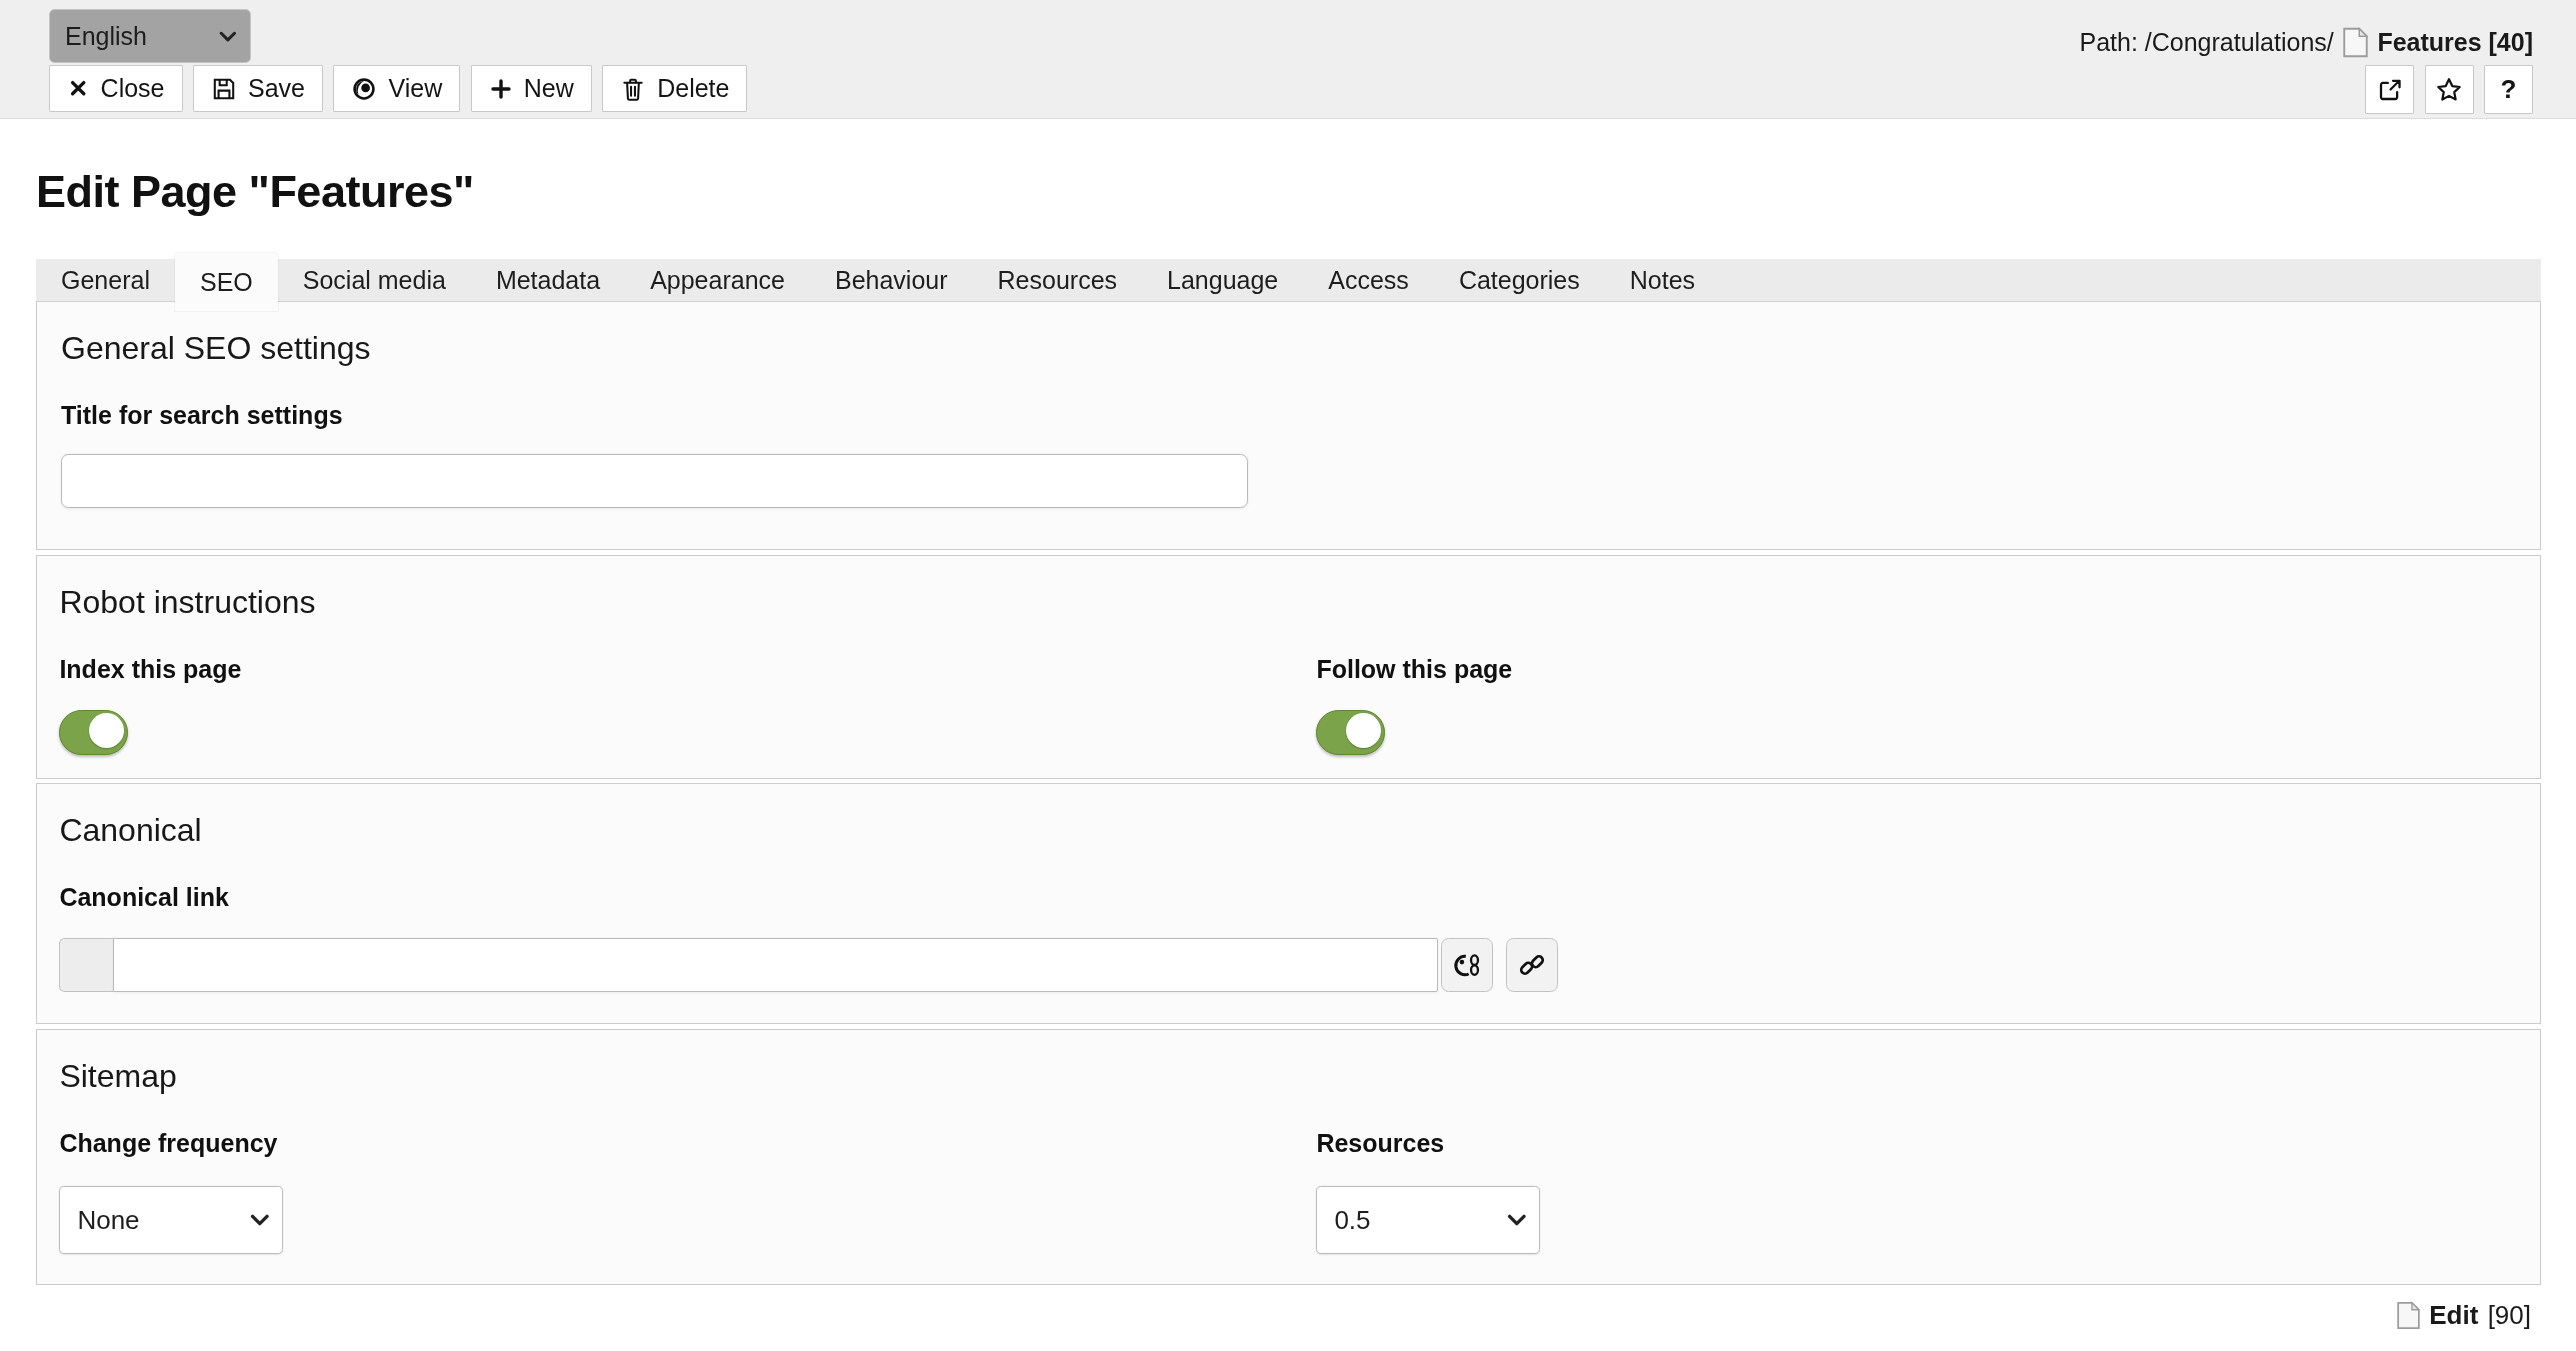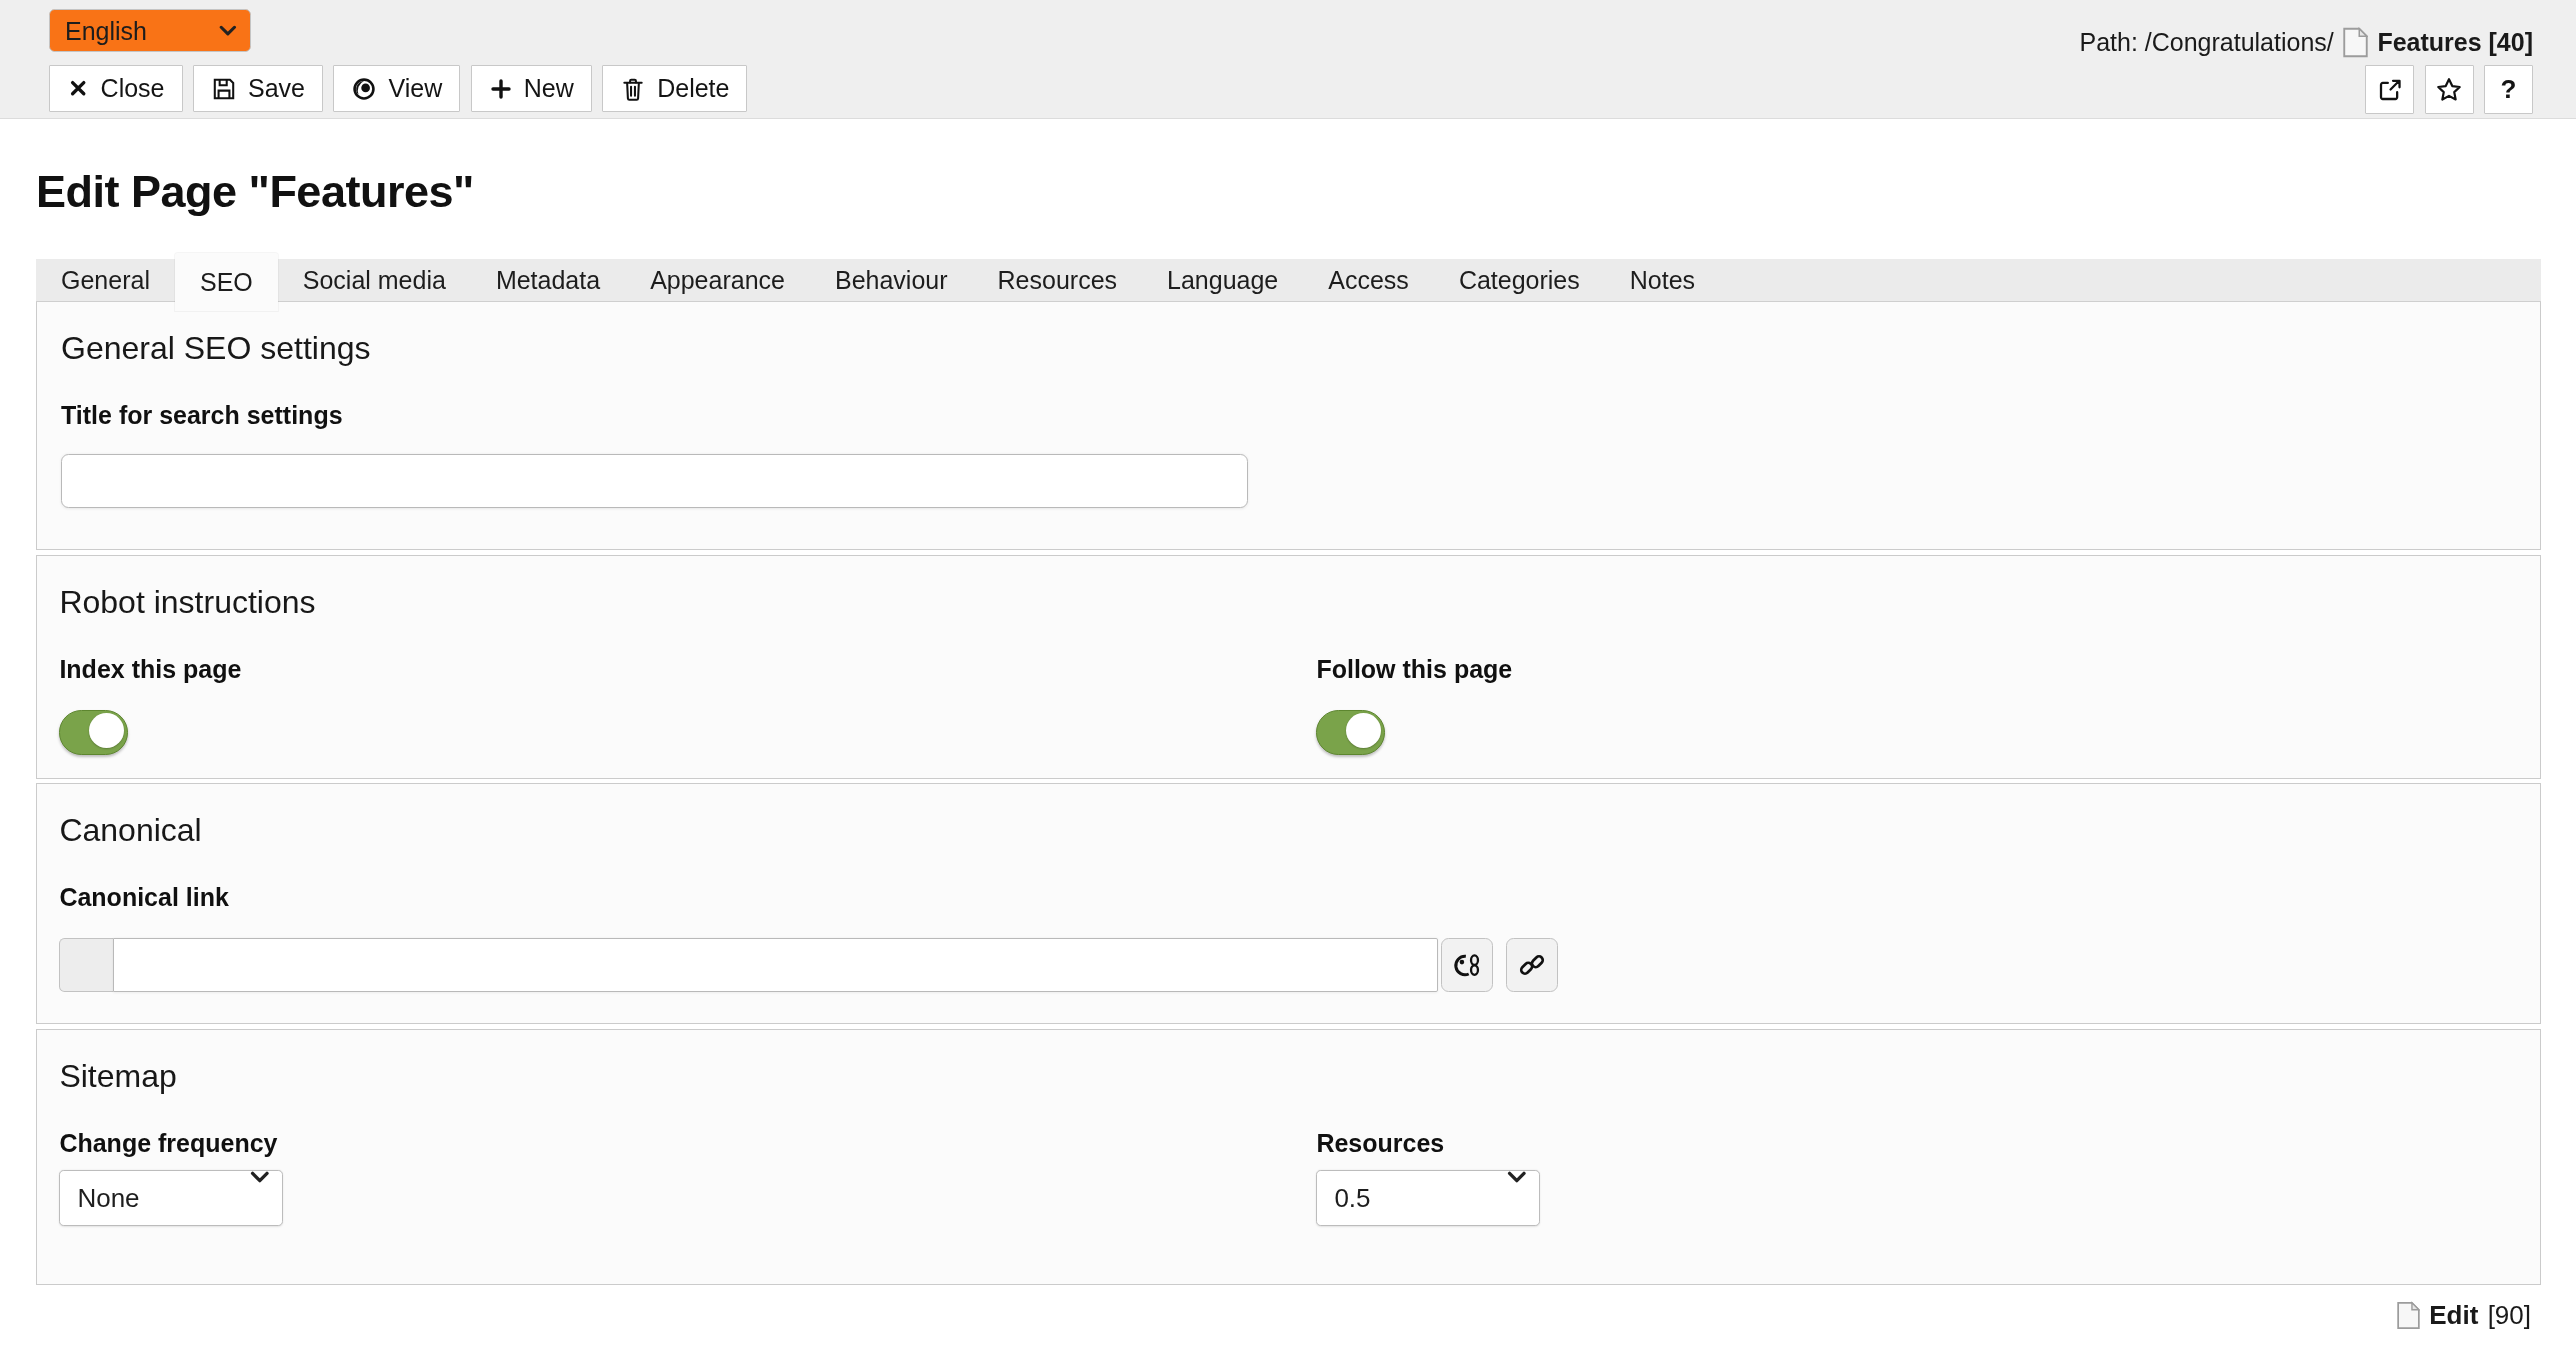--- a/index.html
+++ b/index.html
@@ -14,21 +14,21 @@
   html,body{margin:0;padding:0;}
   body{
     width:2576px;height:1351px;overflow:hidden;background:#ffffff;
     font-family:"Liberation Sans","DejaVu Sans",sans-serif;
     font-size:25px;color:#1d1d1d;position:relative;
   }
   svg{display:block;}
 
   
   .topbar{position:relative;height:119px;background:var(--c-topbar);border-bottom:1.9px solid #dcdcdc;}
-  .lang-wrap{position:absolute;left:49px;top:9.3px;width:202px;height:43px;background:#f97316;
+  .lang-wrap{position:absolute;left:49px;top:9.3px;width:202px;height:54px;background:#a3a3a3;
     border:1.9px solid #c4c4c4;border-radius:5.6px;display:flex;align-items:center;}
   .lang-wrap select{appearance:none;-webkit-appearance:none;border:none;background:transparent;
     font:inherit;font-size:25px;padding:0 41px 0 15px;width:100%;height:100%;color:#1d1d1d;outline:none;}
   .chev{position:absolute;right:13px;pointer-events:none;}
 
   .btnrow{position:absolute;display:flex;gap:10.3px;}
   .btnrow.left{left:49px;top:65px;}
   .btnrow.right{right:43px;top:65px;}
   .tbtn{display:inline-flex;align-items:center;gap:11.2px;height:47px;padding:0 17px;background:#fff;
     border:1.9px solid #c8c8c8;border-radius:1px;font-family:inherit;font-size:25px;color:#141414;cursor:pointer;}
@@ -77,22 +77,22 @@
   
   .input-group{display:flex;margin-top:26px;align-items:stretch;}
   .addon{width:54px;height:54px;border:0.9px solid #c2c2c2;border-right:none;border-radius:5.6px 0 0 5.6px;background:#ededed;}
   .ig-input{width:1325px;height:54px;border:0.9px solid #b9b9b9;background:#fff;font:inherit;font-size:25px;
     padding:0 15px;border-radius:0 1.9px 1.9px 0;box-shadow:0 0.9px 2.8px rgba(0,0,0,0.06);outline:none;}
   .ig-btn{margin-left:2.8px;width:52px;height:54px;border:0.9px solid #c2c2c2;border-radius:7.5px;background:#f2f2f2;
     display:flex;align-items:center;justify-content:center;cursor:pointer;}
   .ig-btn.second{margin-left:13px;}
 
   
-  .select-wrap{margin-top:12px;position:relative;width:224px;height:56px;background:#fff;
-    border:0.9px solid #bcbcbc;border-radius:4.7px;box-shadow:0 0.9px 1.9px rgba(0,0,0,0.10);display:flex;}
+  .select-wrap{margin-top:28px;position:relative;width:224px;height:68px;background:#fff;
+    border:0.9px solid #bcbcbc;border-radius:4.7px;box-shadow:0 0.9px 1.9px rgba(0,0,0,0.10);display:flex;align-items:center;}
   .select-wrap select{appearance:none;-webkit-appearance:none;border:0;background:transparent;font:inherit;
     font-size:26px;width:100%;height:100%;padding:0 45px 0 17px;outline:none;color:#1e1e1e;}
 
   
   .footer{display:flex;justify-content:flex-end;align-items:center;gap:9.3px;margin:15px 45px 0 0;font-size:26px;color:#1a1a1a;}
   .footer b{font-weight:700;}
 </style>
 </head>
 <body>
 

